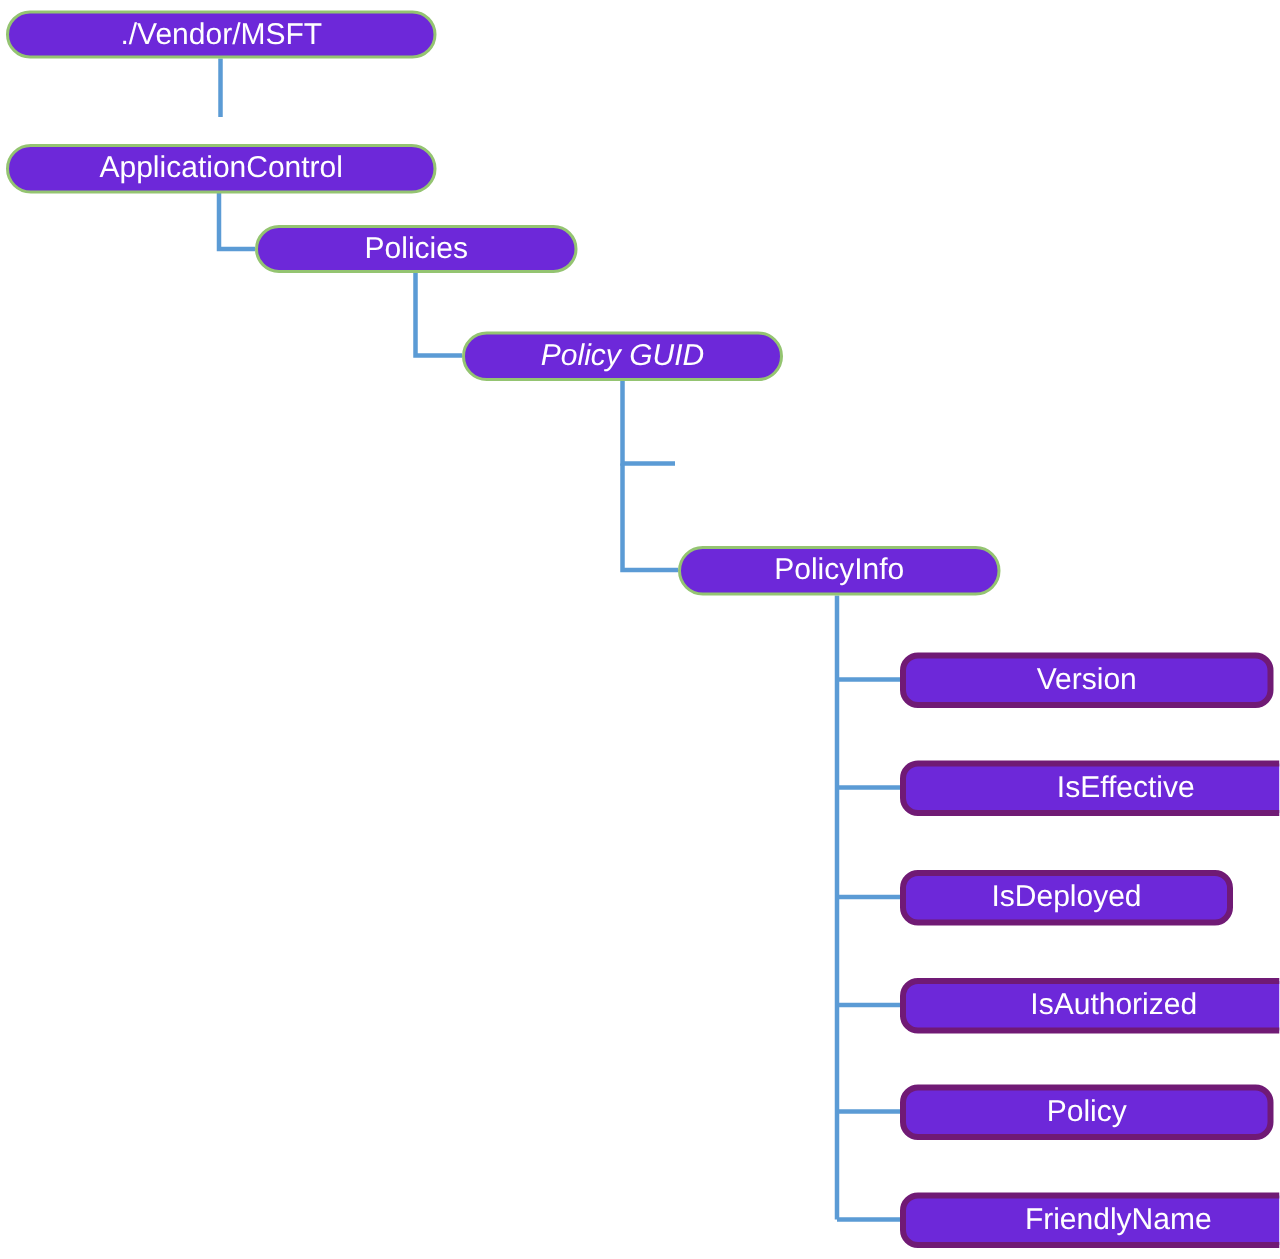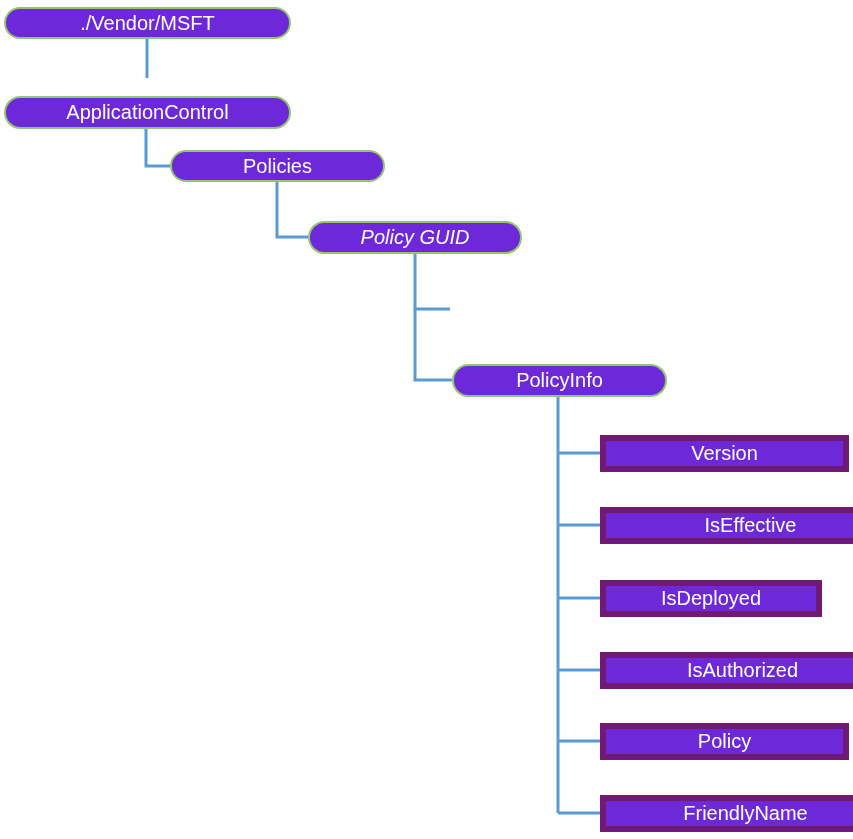--- a/index.html
+++ b/index.html
@@ -38,22 +38,22 @@
     color: #ffffff;
     font-size: 20px;
     white-space: nowrap;
     text-align: center;
   }
   .node.pill {
     border-radius: 17px;
     border: 2px solid #94C471;
   }
   .node.rect {
-    border-radius: 0;
-    border: 6px solid #701a75;
+    border-radius: 12px;
+    border: 4px solid #701a75;
   }
   .node.italic {
     font-style: italic;
   }
 </style>
 </head>
 <body>
 
 <div class="canvas">
 

